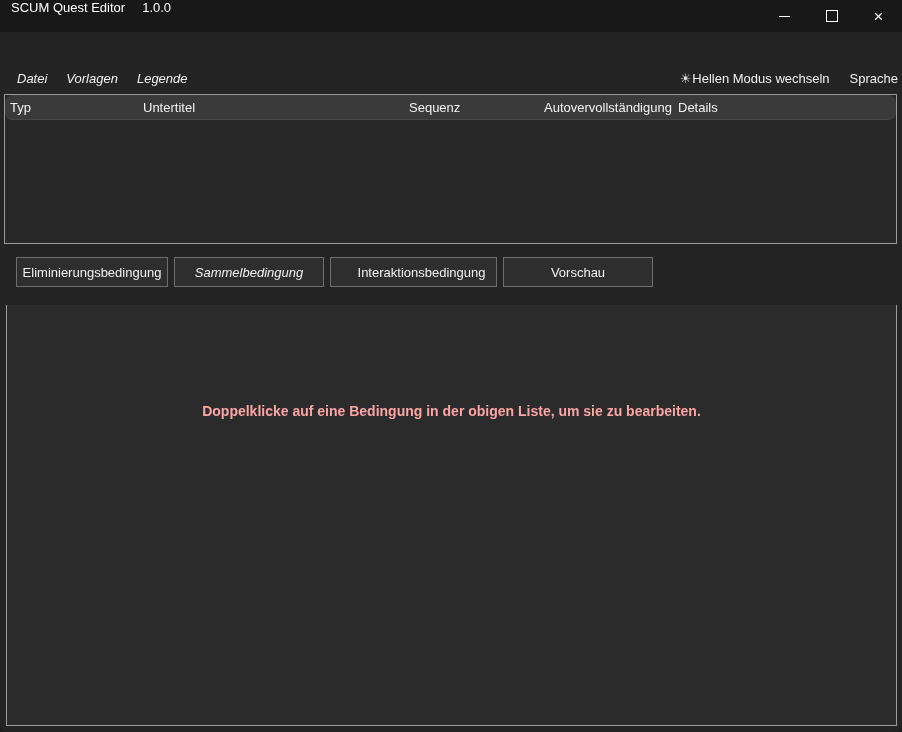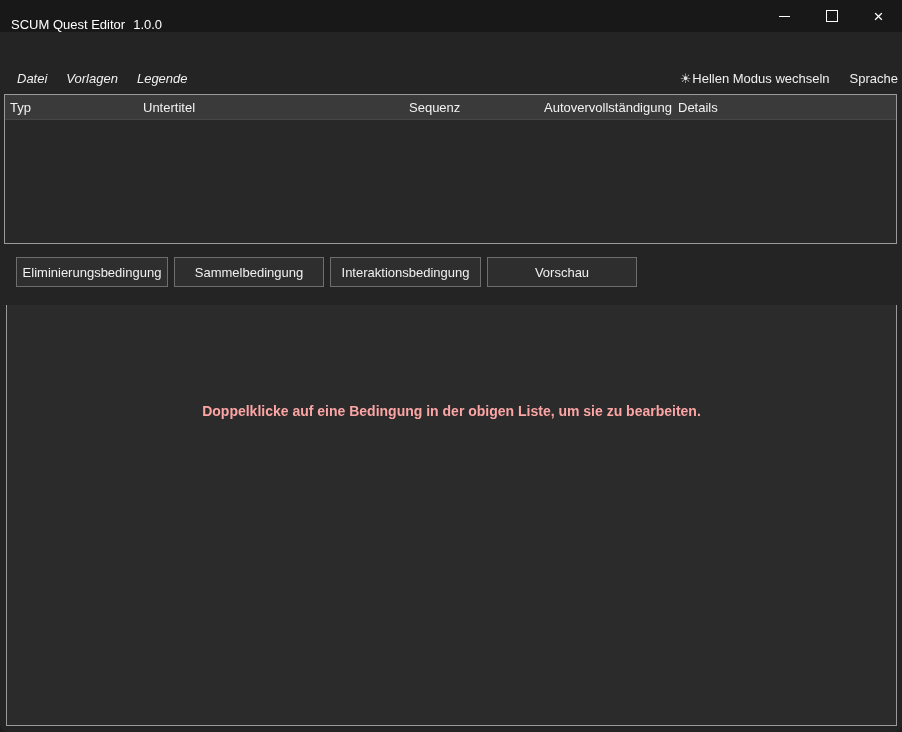--- a/index.html
+++ b/index.html
@@ -5,22 +5,22 @@
   html,body{margin:0;padding:0;background:#1d1d1d;}
   .window{
     position:relative;width:902px;height:732px;overflow:hidden;
     background:#242424;border-radius:0 0 8px 8px;
     font-family:"Liberation Sans",sans-serif;color:#f2f2f2;
     -webkit-font-smoothing:antialiased;
   }
   
   .titlebar{
     position:absolute;top:0;left:0;right:0;height:32px;
-    background:#181818;display:flex;align-items:flex-end;
-    font-size:13px;color:#ffffff;
+    background:#181818;display:flex;align-items:flex-start;
+    font-size:13px;color:#ffffff;gap:9px;
   }
   .t-title{margin-left:11px;}
   .t-version{margin-left:8px;}
   .controls{position:absolute;right:0;top:0;height:32px;display:flex;}
   .wbtn{width:47px;height:32px;display:flex;align-items:center;justify-content:center;cursor:default;}
   .min-icon{display:block;width:11px;height:0;border-top:1px solid #ffffff;}
   .max-icon{display:block;width:10px;height:10px;border:1px solid #ffffff;}
   .close-icon{font-size:17px;line-height:17px;color:#ffffff;font-weight:400;}
   
   .tabbar{position:absolute;top:39px;left:9px;display:flex;gap:6px;}
@@ -47,33 +47,33 @@
   .menu-language{margin-left:20px;margin-right:4px;cursor:default;}
   
   .table{
     position:absolute;top:94px;left:4px;width:891px;height:148px;
     background:#282828;border:1px solid #9a9a9a;
   }
   .thead{
     height:24px;background:#3a3a3a;display:grid;
     grid-template-columns:133px 266px 135px 134px 1fr;
     align-items:center;padding-left:5px;
-    font-size:13px;color:#f2f2f2;border-bottom:1px solid #474747;
+    font-size:13px;color:#f2f2f2;border-bottom:1px solid #474747;border-radius:8px;
   }
   .tbody{position:absolute;top:25px;bottom:0;left:0;right:0;}
   
   .actions{position:absolute;top:257px;left:16px;display:flex;gap:6px;}
   .abtn{
     height:28px;background:#2e2e2e;border:1px solid #6e6e6e;
     color:#f0f0f0;font-size:13px;display:flex;align-items:center;justify-content:center;
     cursor:default;box-sizing:content-box;
   }
   .abtn:nth-child(1){width:150px;}
-  .abtn:nth-child(2){width:148px;}
-  .abtn:nth-child(3){width:149px;}
+  .abtn:nth-child(2){width:148px;font-style:italic;}
+  .abtn:nth-child(3){width:149px;padding-left:16px;}
   .abtn:nth-child(4){width:148px;}
   
   .panel{
     position:absolute;top:305px;left:6px;width:889px;height:420px;
     background:#2b2b2b;border:1px solid #9a9a9a;border-top:none;
   }
   .placeholder{
     position:absolute;top:98px;left:0;right:0;
     text-align:center;font-size:14px;font-weight:bold;color:#fca5a5;
   }

